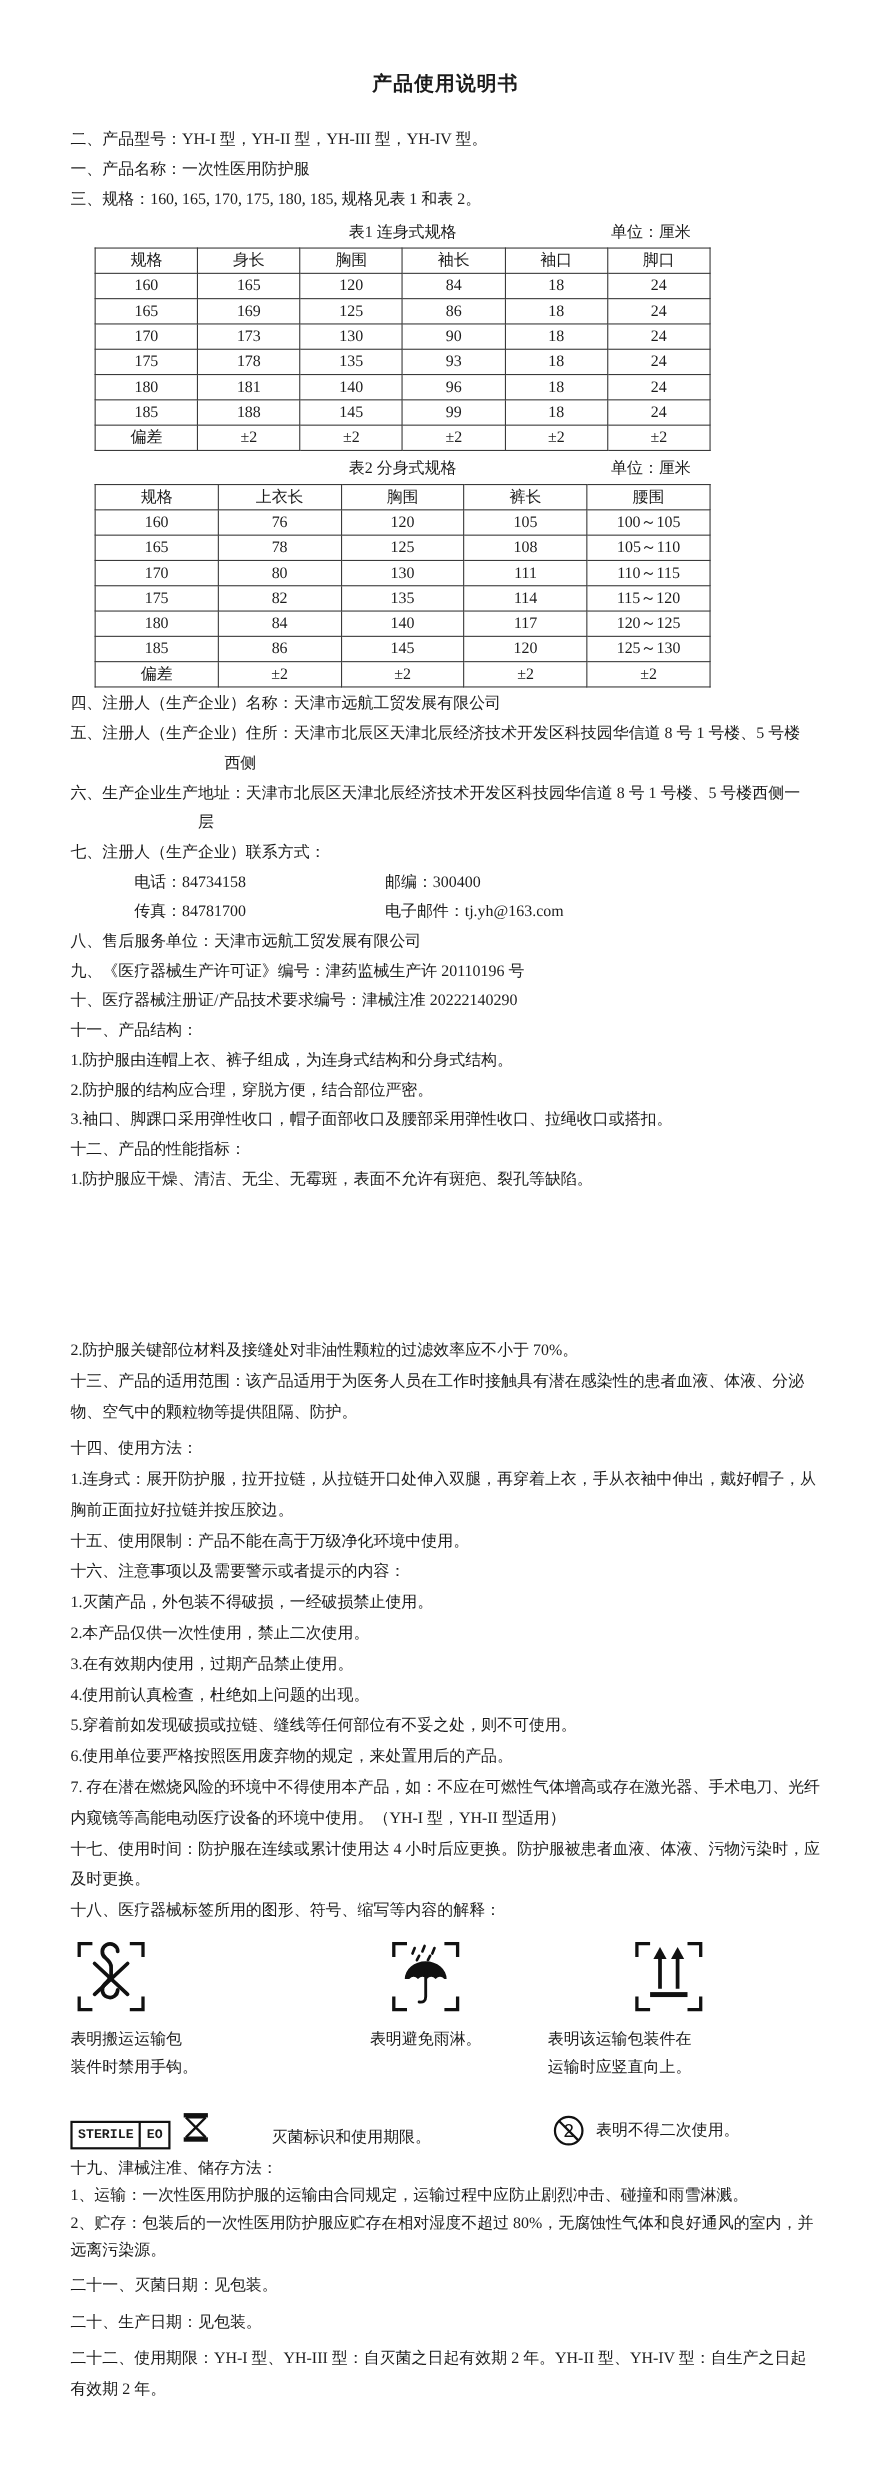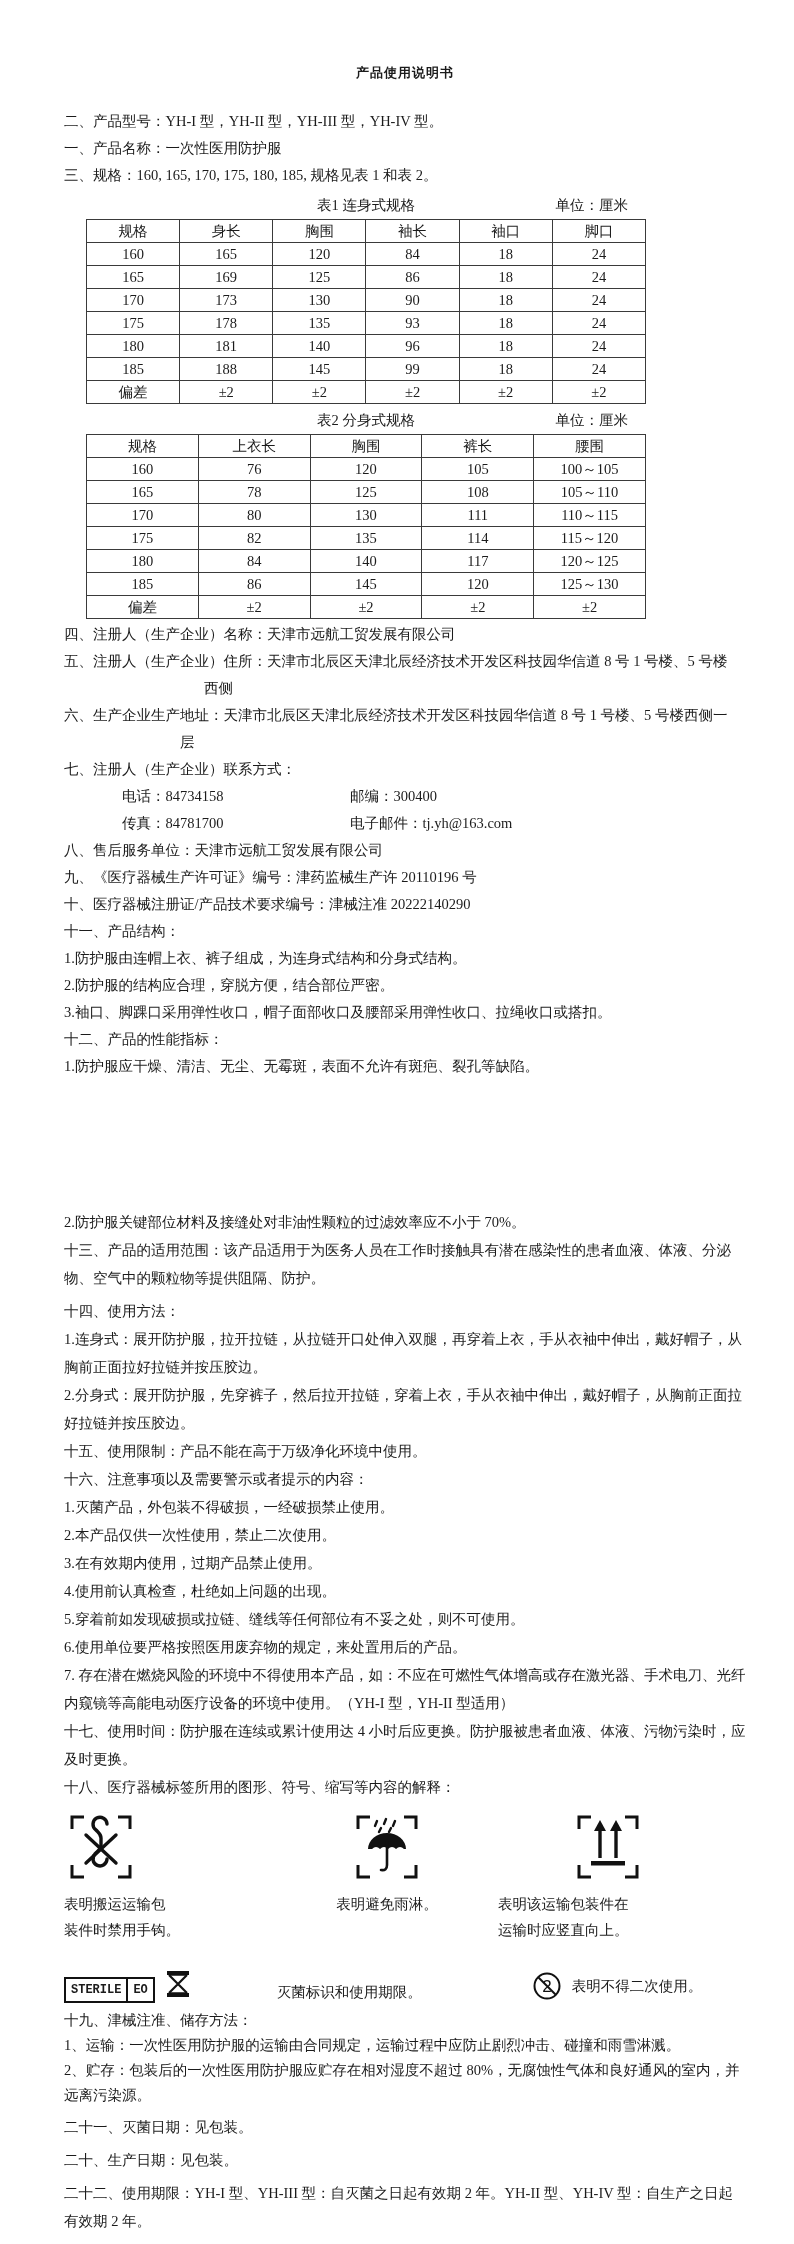--- a/index.html
+++ b/index.html
@@ -5,21 +5,21 @@
   * { box-sizing: border-box; }
   html,body { margin:0; padding:0; }
   body {
     width:794px; height:2244px; overflow:hidden;
     background:#ffffff; color:#1b1b1b;
     font-family:"Liberation Serif","DejaVu Serif",serif;
     font-size:14.5px;
   }
   .page { padding:64px 48px 0 64px; }
   .doc-title {
-    text-align:center; font-size:13px; font-weight:bold;
+    text-align:center; font-size:18px; font-weight:bold;
     letter-spacing:1px; margin:0 0 26px 0;font-family:Liberation Serif, serif;
   }
   p.line { margin:0; line-height:27px; }
   .cont-indent-5 { padding-left:140px; }
   .cont-indent-6 { padding-left:116px; }
   .contact-row { display:flex; line-height:27px; padding-left:58px; }
   .contact-row .c1 { width:228px; }
 
   
   .tbl-block { width:560px; margin:3px 0 2px 22px; }
@@ -50,21 +50,21 @@
   .sym-3 { width:220px; }
   .sym-3 .icn { display:flex; justify-content:center; }
 
   .symbols-row2 { display:flex; align-items:flex-end; margin-top:24px; line-height:22px; }
   .sterile-box {
     display:inline-flex; border:2px solid #111; font-family:"Liberation Mono","DejaVu Sans Mono",monospace;
     font-size:12px; font-weight:bold; height:26px; align-items:stretch;
   }
   .sterile-box span { display:flex; align-items:center; padding:0 5px; }
   .sterile-box .eo { border-left:2px solid #111; }
-  .srow2-cap1 { margin-left:84px; }
+  .srow2-cap1 { margin-left:54px; }
   .srow2-reuse { margin-left:108px; display:flex; align-items:center; }
   .srow2-cap2 { margin-left:8px;font-family:Liberation Serif, serif; }
   .hourglass { margin-left:8px; position:relative; top:2px; }
 </style>
 </head>
 <body>
 
 <div class="page">
 
   <h1 class="doc-title">产品使用说明书</h1>
@@ -243,21 +243,20 @@
   <p class="line">十二、产品的性能指标：</p>
   <p class="line">1.防护服应干燥、清洁、无尘、无霉斑，表面不允许有斑疤、裂孔等缺陷。</p>
 
   <div class="page-gap"></div>
 
   <div class="pg2">
     <p class="line">2.防护服关键部位材料及接缝处对非油性颗粒的过滤效率应不小于 70%。</p>
     <p class="line">十三、产品的适用范围：该产品适用于为医务人员在工作时接触具有潜在感染性的患者血液、体液、分泌物、空气中的颗粒物等提供阻隔、防护。</p>
     <p class="line spaced">十四、使用方法：</p>
     <p class="line">1.连身式：展开防护服，拉开拉链，从拉链开口处伸入双腿，再穿着上衣，手从衣袖中伸出，戴好帽子，从胸前正面拉好拉链并按压胶边。</p>
-    <p class="line">2.分身式：展开防护服，先穿裤子，然后拉开拉链，穿着上衣，手从衣袖中伸出，戴好帽子，从胸前正面拉好拉链并按压胶边。</p>
     <p class="line">十五、使用限制：产品不能在高于万级净化环境中使用。</p>
     <p class="line">十六、注意事项以及需要警示或者提示的内容：</p>
     <p class="line">1.灭菌产品，外包装不得破损，一经破损禁止使用。</p>
     <p class="line">2.本产品仅供一次性使用，禁止二次使用。</p>
     <p class="line">3.在有效期内使用，过期产品禁止使用。</p>
     <p class="line">4.使用前认真检查，杜绝如上问题的出现。</p>
     <p class="line">5.穿着前如发现破损或拉链、缝线等任何部位有不妥之处，则不可使用。</p>
     <p class="line">6.使用单位要严格按照医用废弃物的规定，来处置用后的产品。</p>
     <p class="line">7. 存在潜在燃烧风险的环境中不得使用本产品，如：不应在可燃性气体增高或存在激光器、手术电刀、光纤内窥镜等高能电动医疗设备的环境中使用。（YH-I 型，YH-II 型适用）</p>
     <p class="line">十七、使用时间：防护服在连续或累计使用达 4 小时后应更换。防护服被患者血液、体液、污物污染时，应及时更换。</p>

